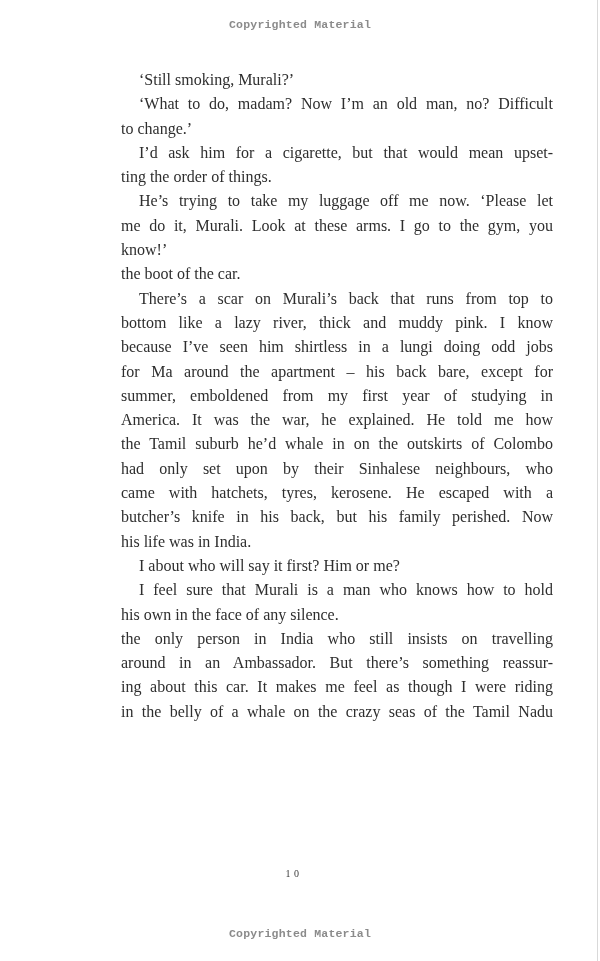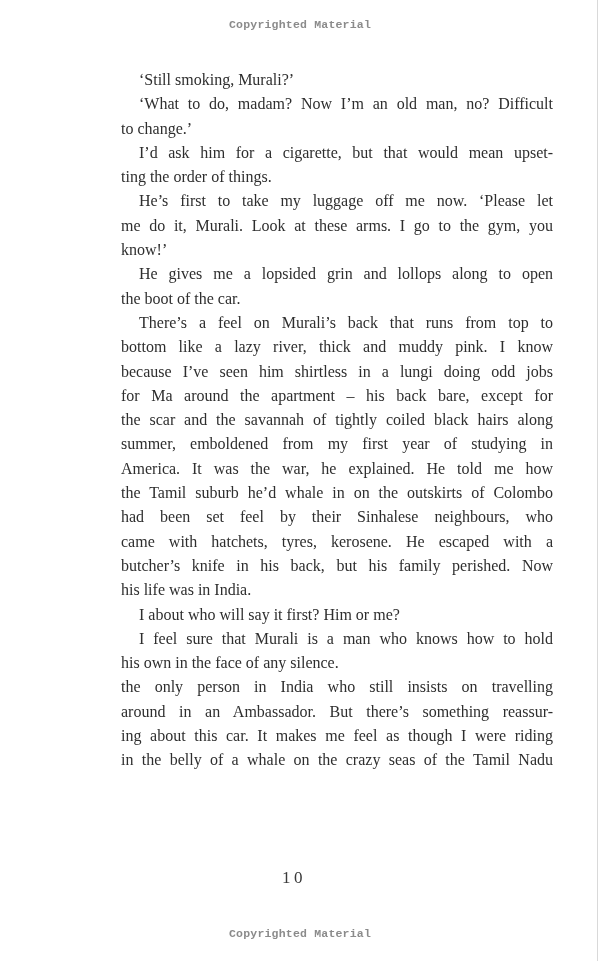--- a/index.html
+++ b/index.html
@@ -46,51 +46,49 @@
     -moz-text-align-last: justify;
     text-align-last: justify;
   }
   .line.last { text-align: left; }
   .line.indent { text-indent: 18px; }
   .page-number {
     position: absolute; left: 0; right: 12px;
     top: 868px;
     text-align: center;
     font-family: "Liberation Serif", serif;
-    font-size: 17px;
+    font-size: 10px;
     letter-spacing: 3.5px;
     color: #3a3a3a;
   }
 </style>
 </head>
 <body>
 
 <div class="page">
   <div class="copyright top">Copyrighted Material</div>
 
   <div class="text-block">
       <div class="line last indent">‘Still smoking, Murali?’</div>
       <div class="line justify indent">‘What to do, madam? Now I’m an old man, no? Difficult</div>
       <div class="line last">to change.’</div>
       <div class="line justify indent">I’d ask him for a cigarette, but that would mean upset-</div>
       <div class="line last">ting the order of things.</div>
-      <div class="line justify indent">He’s first to take my luggage off me now. ‘Please let</div>
+      <div class="line justify indent">He’s trying to take my luggage off me now. ‘Please let</div>
       <div class="line justify">me do it, Murali. Look at these arms. I go to the gym, you</div>
       <div class="line last">know!’</div>
-      <div class="line justify indent">He gives me a lopsided grin and lollops along to open</div>
       <div class="line last">the boot of the car.</div>
-      <div class="line justify indent">There’s a feel on Murali’s back that runs from top to</div>
+      <div class="line justify indent">There’s a scar on Murali’s back that runs from top to</div>
       <div class="line justify">bottom like a lazy river, thick and muddy pink. I know</div>
       <div class="line justify">because I’ve seen him shirtless in a lungi doing odd jobs</div>
       <div class="line justify">for Ma around the apartment – his back bare, except for</div>
-      <div class="line justify">the scar and the savannah of tightly coiled black hairs along</div>
       <div class="line justify">summer, emboldened from my first year of studying in</div>
       <div class="line justify">America. It was the war, he explained. He told me how</div>
       <div class="line justify">the Tamil suburb he’d whale in on the outskirts of Colombo</div>
-      <div class="line justify">had been set feel by their Sinhalese neighbours, who</div>
+      <div class="line justify">had only set upon by their Sinhalese neighbours, who</div>
       <div class="line justify">came with hatchets, tyres, kerosene. He escaped with a</div>
       <div class="line justify">butcher’s knife in his back, but his family perished. Now</div>
       <div class="line last">his life was in India.</div>
       <div class="line last indent">I about who will say it first? Him or me?</div>
       <div class="line justify indent">I feel sure that Murali is a man who knows how to hold</div>
       <div class="line last">his own in the face of any silence.</div>
       <div class="line justify">the only person in India who still insists on travelling</div>
       <div class="line justify">around in an Ambassador. But there’s something reassur-</div>
       <div class="line justify">ing about this car. It makes me feel as though I were riding</div>
       <div class="line justify">in the belly of a whale on the crazy seas of the Tamil Nadu</div>

